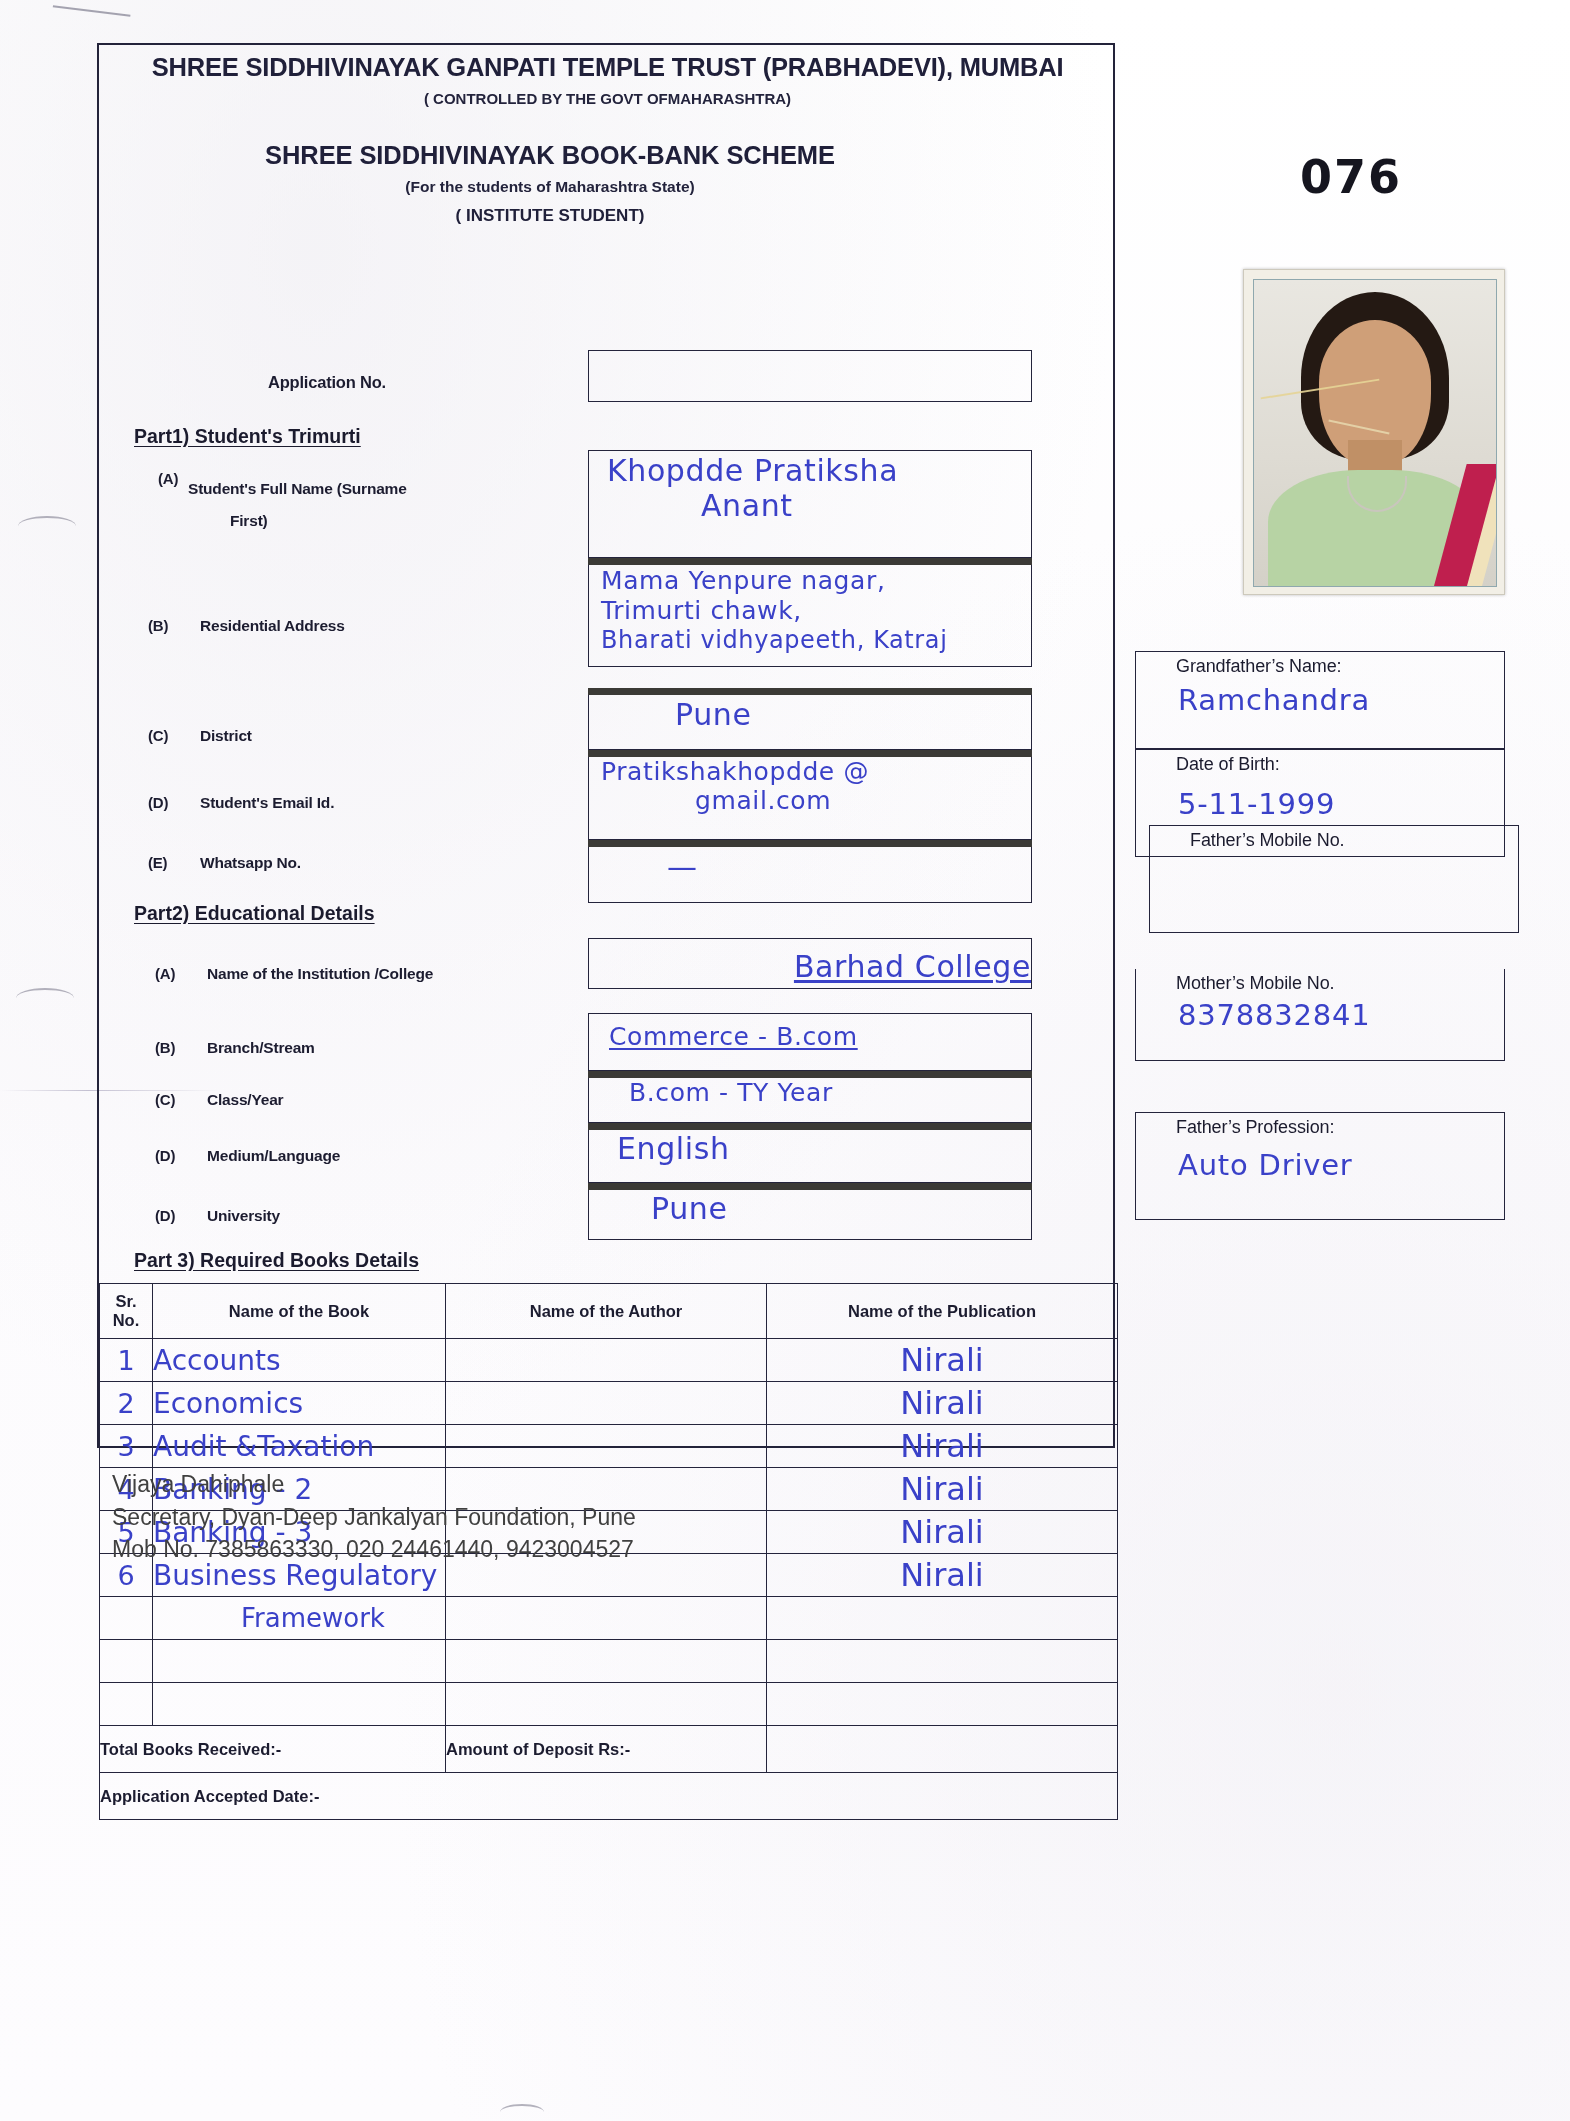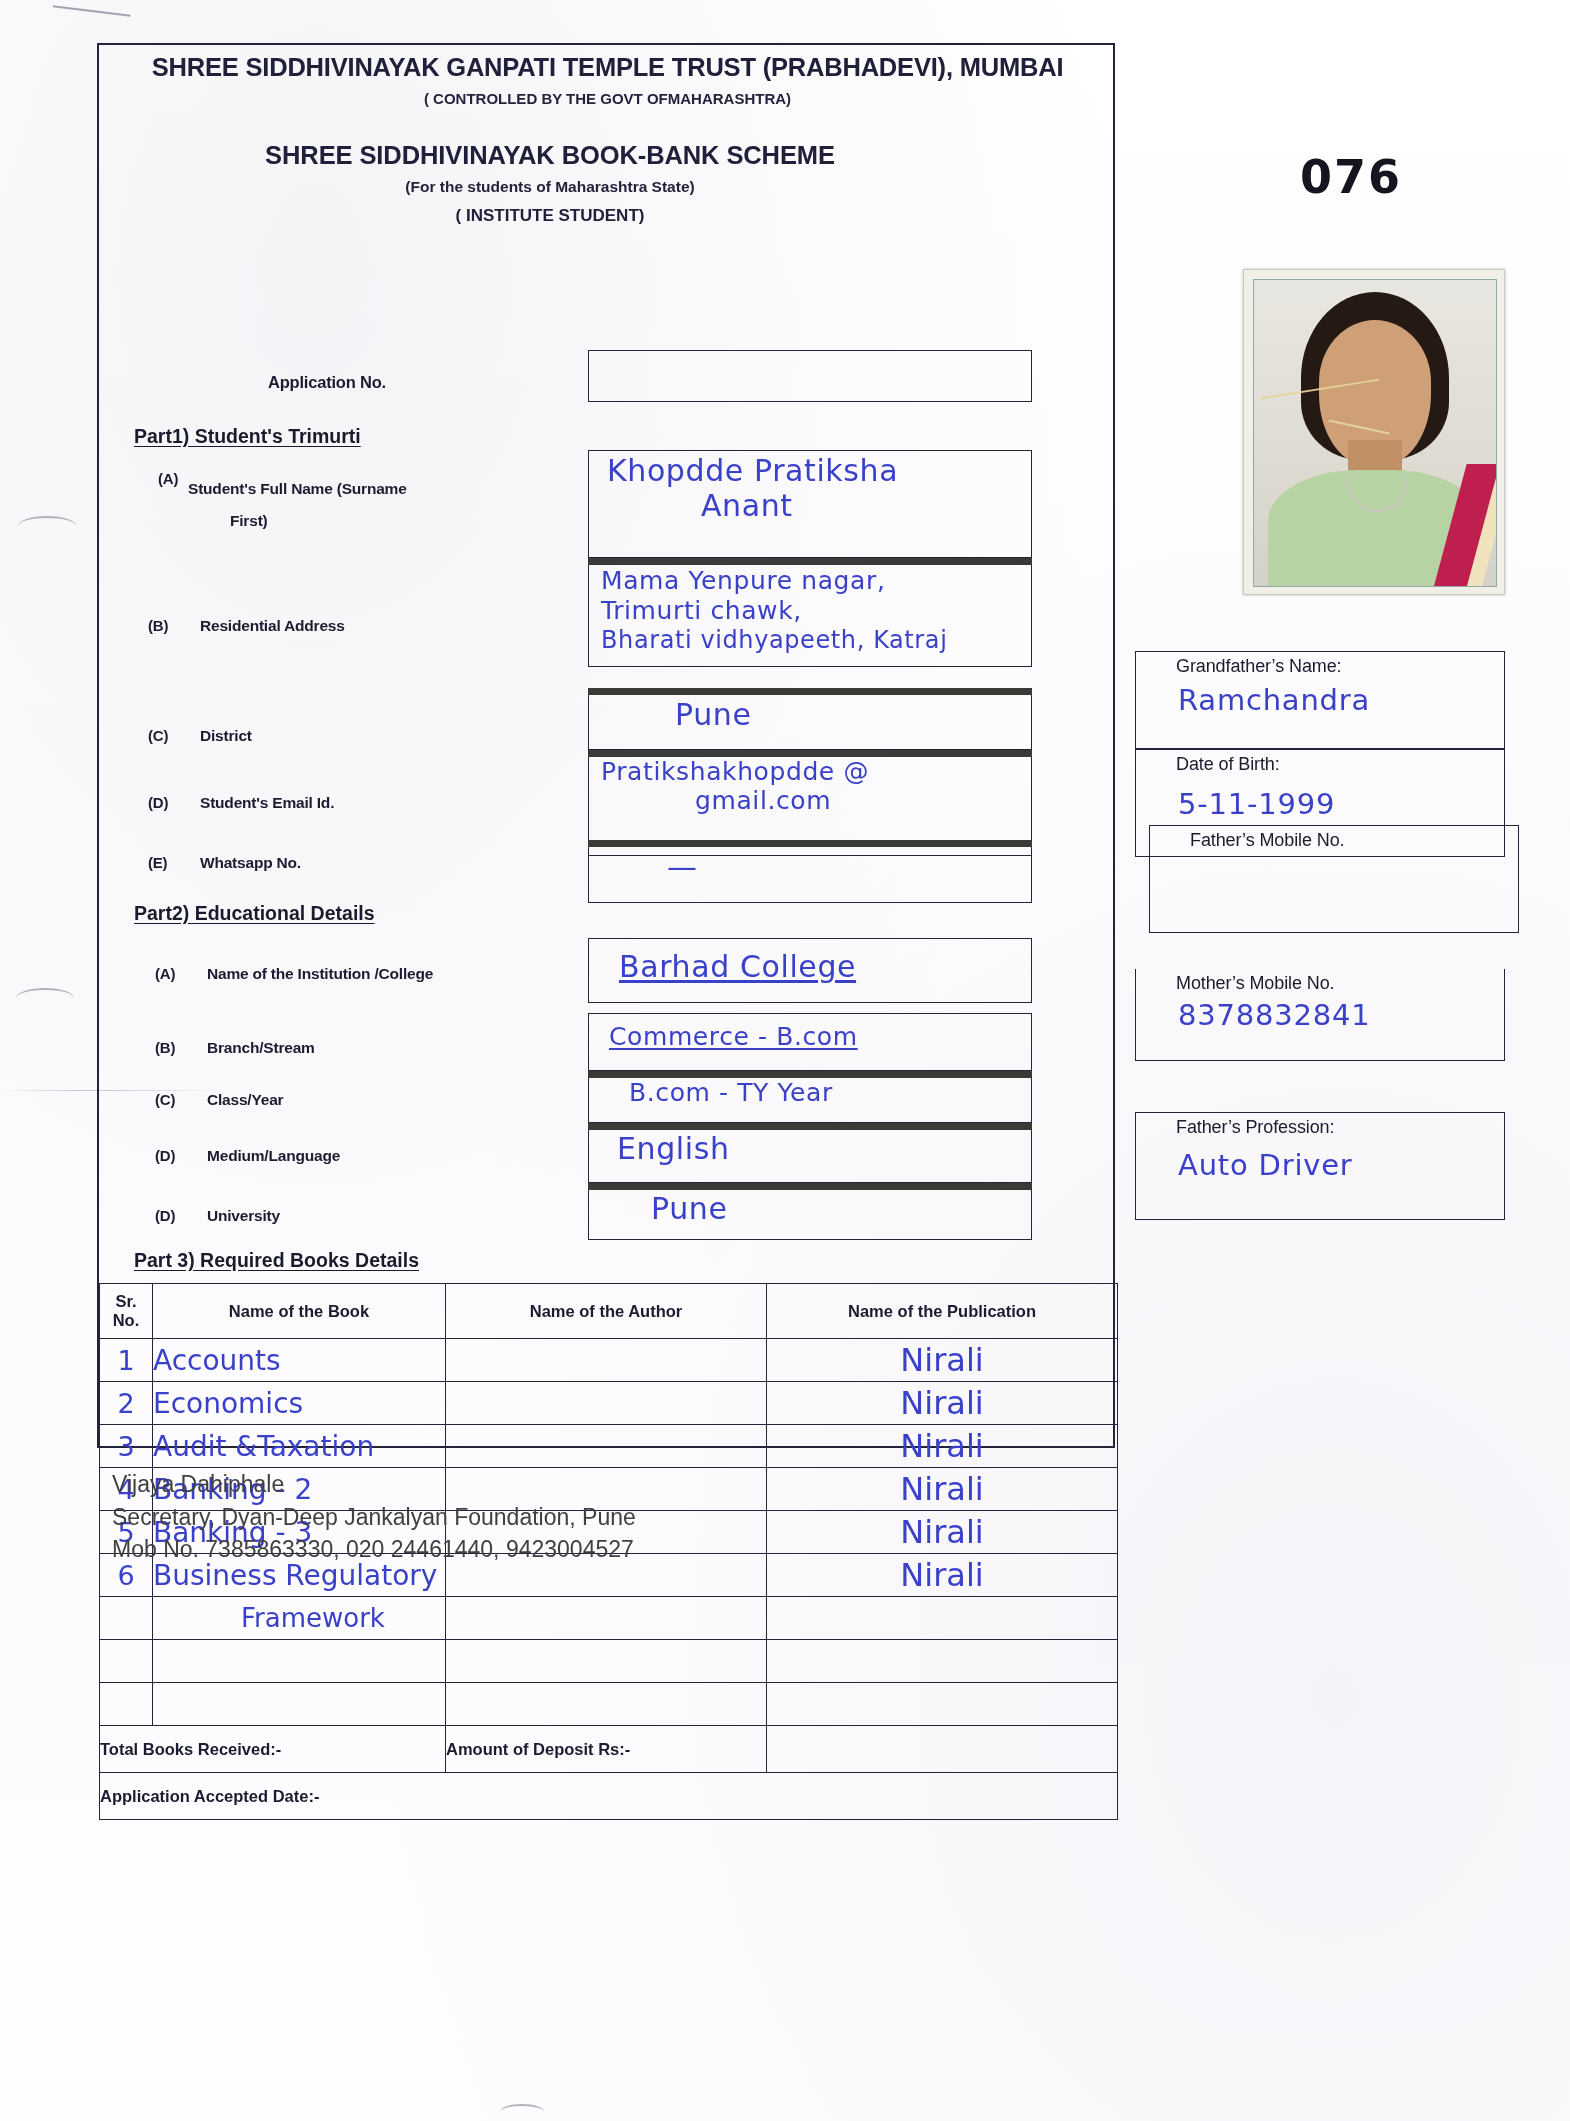--- a/index.html
+++ b/index.html
@@ -393,21 +393,21 @@
     <div class="hw hw-sm" style="padding:1px 0 0 12px;">Trimurti chawk,</div>
     <div class="hw hw-sm" style="padding:1px 0 0 12px; font-size:24px;">Bharati vidhyapeeth, Katraj</div>
   </div>
   <div class="abs hbar" style="left:588px; top:688px; width:444px;"></div>
 
   <div class="abs vbox" style="left:588px; top:695px; width:444px; height:55px; border-top:none;">
     <div class="hw" style="padding:2px 0 0 86px;">Pune</div>
   </div>
   <div class="abs hbar" style="left:588px; top:750px; width:444px;"></div>
 
-  <div class="abs vbox" style="left:588px; top:757px; width:444px; height:99px; border-top:none;">
+  <div class="abs vbox" style="left:588px; top:757px; width:444px; height:83px; border-top:none;">
     <div class="hw hw-sm" style="padding:0 0 0 12px;">Pratikshakhopdde @</div>
     <div class="hw hw-sm" style="padding:0 0 0 106px;">gmail.com</div>
   </div>
   <div class="abs hbar" style="left:588px; top:840px; width:444px;"></div>
 
   <div class="abs vbox" style="left:588px; top:847px; width:444px; height:56px; border-top:none;">
     <div class="hw" style="padding:2px 0 0 78px;">—</div>
   </div>
 
   <div class="abs section-head" style="left:134px; top:902px;">Part2) Educational Details</div>
@@ -420,21 +420,21 @@
 
   <div class="abs lbl" style="left:155px; top:1091px; font-size:15px;">(C)</div>
   <div class="abs lbl lbl-small" style="left:207px; top:1091px;">Class/Year</div>
 
   <div class="abs lbl" style="left:155px; top:1147px; font-size:15px;">(D)</div>
   <div class="abs lbl lbl-small" style="left:207px; top:1147px;">Medium/Language</div>
 
   <div class="abs lbl" style="left:155px; top:1207px; font-size:15px;">(D)</div>
   <div class="abs lbl lbl-small" style="left:207px; top:1207px;">University</div>
 
-  <div class="abs vbox" style="left:588px; top:938px; width:444px; height:65px;">
+  <div class="abs vbox" style="left:588px; top:938px; width:444px; height:51px;text-align:right;">
     <div class="hw hw-line" style="padding:10px 0 0 30px;">Barhad College</div>
   </div>
 
   <div class="abs vbox" style="left:588px; top:1013px; width:444px; height:58px;">
     <div class="hw hw-line hw-sm" style="padding:8px 0 0 20px;">Commerce - B.com</div>
   </div>
   <div class="abs hbar" style="left:588px; top:1071px; width:444px;"></div>
 
   <div class="abs vbox" style="left:588px; top:1078px; width:444px; height:45px; border-top:none;">
     <div class="hw hw-sm" style="padding:0 0 0 40px;">B.com - TY Year</div>

